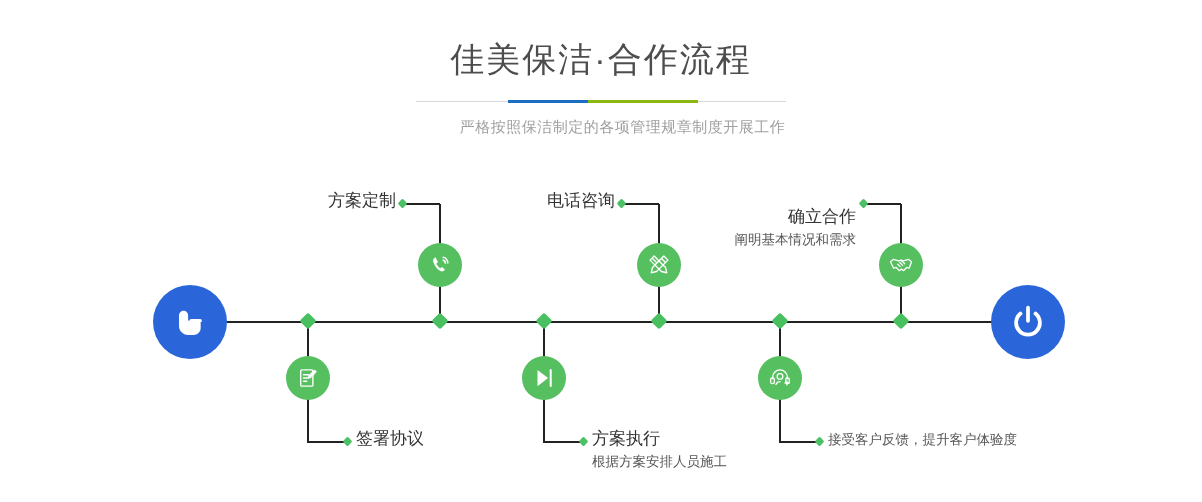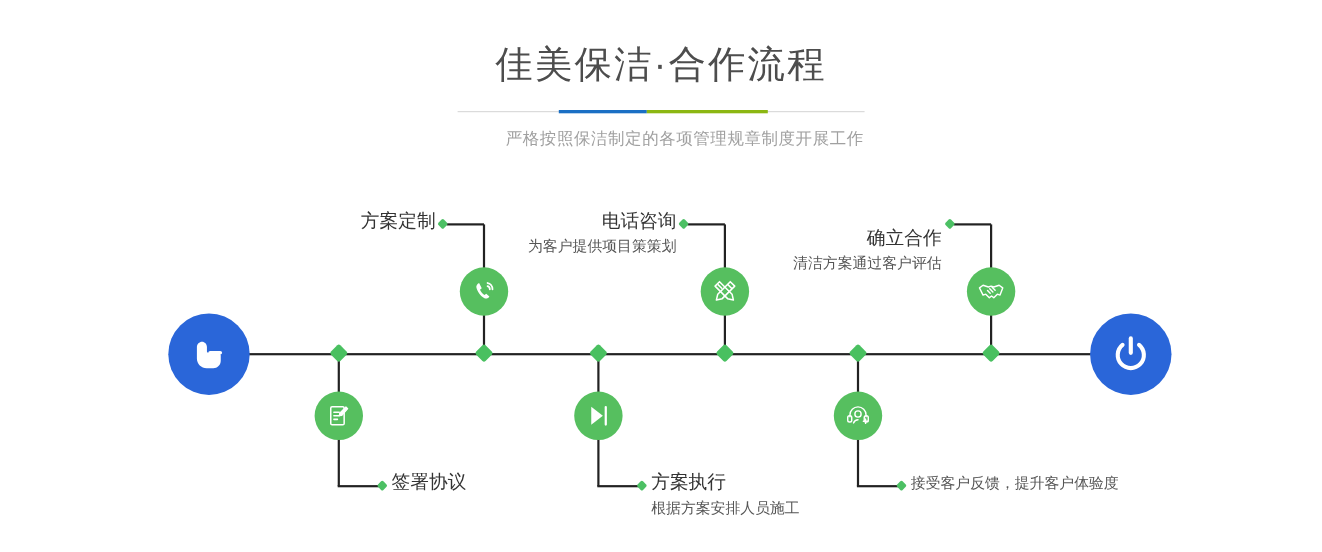--- a/index.html
+++ b/index.html
@@ -151,21 +151,20 @@
         <svg viewBox="0 0 64 64" xmlns="http://www.w3.org/2000/svg" fill="none" stroke="#ffffff" stroke-width="3.4" stroke-linejoin="round">
           <path d="M44 10l10 10-28 28-13 3 3-13z"></path>
           <line x1="38" y1="16" x2="48" y2="26"></line>
           <path d="M20 10l-10 10 28 28 13 3-3-13z"></path>
           <line x1="16" y1="16" x2="26" y2="26"></line>
         </svg>
       </span>
     </div>
     <div class="lbl top" style="left:220px;top:190px;width:395px;">
       <div class="t">电话咨询</div>
-      <div class="s">为客户提供项目策策划</div>
     </div>
   </div>
 
   <div class="node">
     <div class="vline" style="left:543px;top:321px;height:121px;"></div>
     <div class="hline" style="left:543px;top:441px;width:40px;"></div>
     <div class="dia small" style="left:580px;top:438px;"></div>
     <div class="axis-dia" style="left:538px;top:315px;"></div>
     <div class="bubble" style="left:522px;top:356px;">
       <span>
@@ -214,17 +213,17 @@
         <svg viewBox="0 0 64 64" xmlns="http://www.w3.org/2000/svg" fill="none" stroke="#ffffff" stroke-width="3.2" stroke-linecap="round" stroke-linejoin="round">
           <path d="M6 24l8-6 12 4 6-2 6 2 12-4 8 6-6 16-6-2-8 8-5-4-5 4-8-8-6 2z"></path>
           <path d="M24 30l6 6"></path>
           <path d="M29 26l7 7"></path>
           <path d="M34 22l7 7"></path>
         </svg>
       </span>
     </div>
     <div class="lbl top" style="left:470px;top:206px;width:386px;">
       <div class="t">确立合作</div>
-      <div class="s">清洁方案通过客户评估</div>
+      <div class="s">阐明基本情况和需求</div>
     </div>
   </div>
 
 </div>
 
 </body></html>

